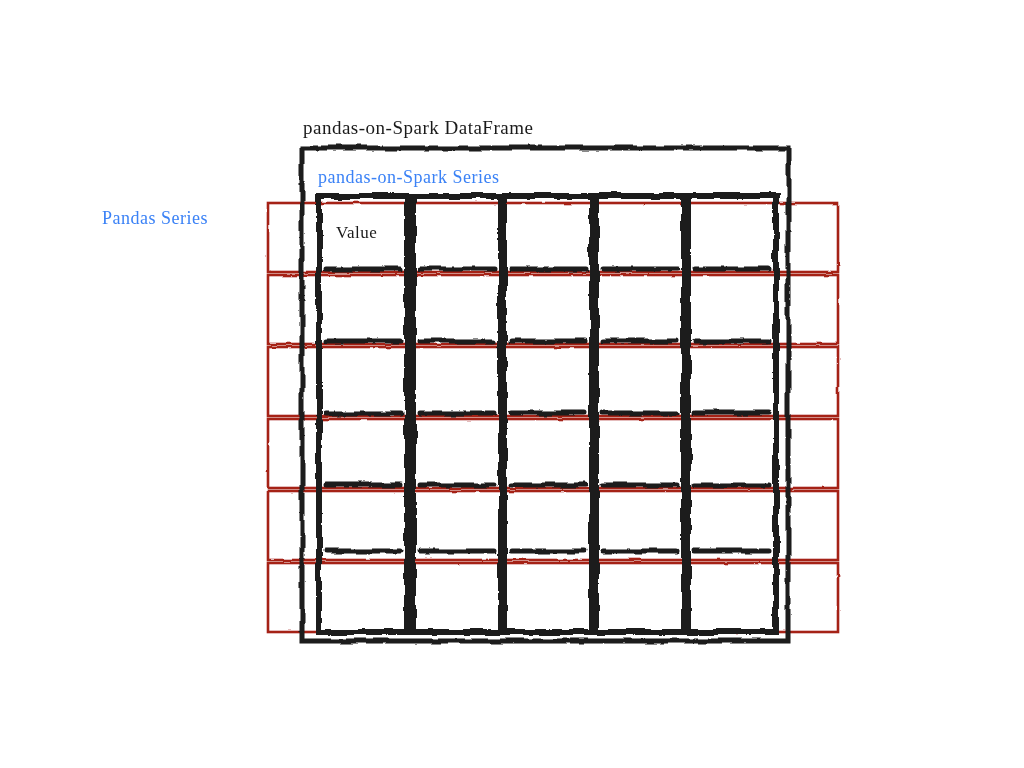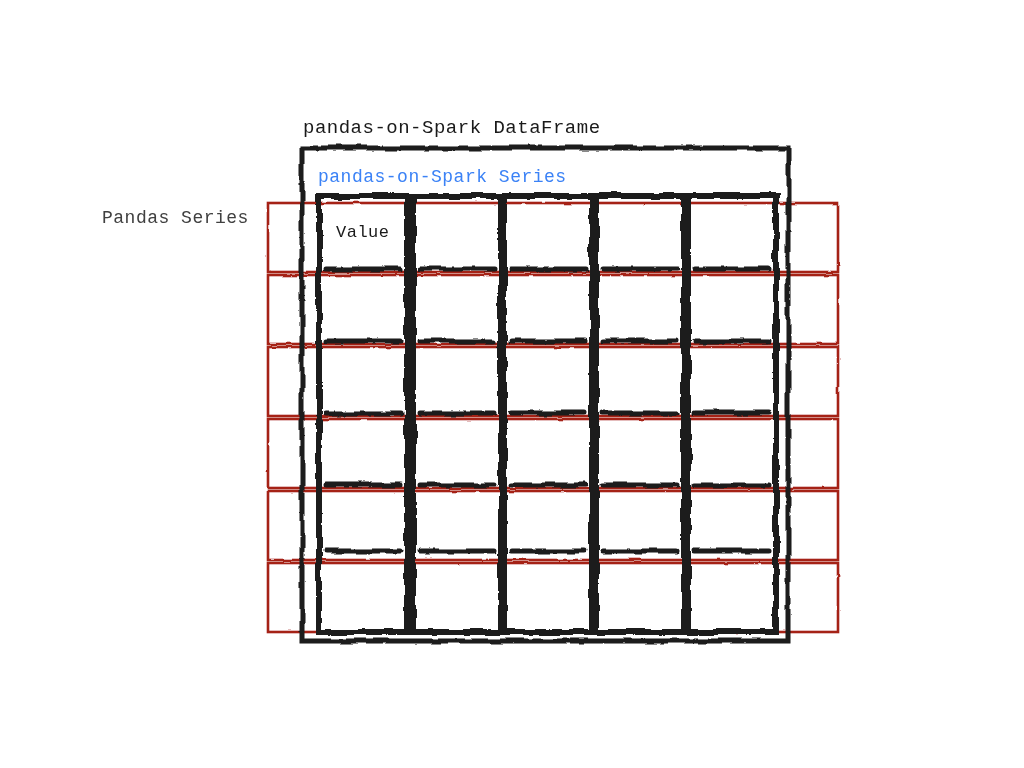--- a/index.html
+++ b/index.html
@@ -19,21 +19,21 @@
     position: absolute;
     left: 0;
     top: 0;
     width: 1024px;
     height: 768px;
   }
 
   .label {
     position: absolute;
     white-space: nowrap;
-    font-family: Liberation Mono, monospace;
+    font-family: Liberation Serif, serif;
     letter-spacing: 0.5px;
   }
 
   
   .label-dataframe {
     left: 303px;
     top: 117px;
     font-size: 19px;
     color: #1a1a1a;
   }
@@ -44,21 +44,21 @@
     top: 167px;
     font-size: 18px;
     color: #3b82f6;
   }
 
   
   .label-pandas-series {
     left: 102px;
     top: 208px;
     font-size: 18px;
-    color: #404040;
+    color: #3b82f6;
   }
 
   
   .label-value {
     left: 336px;
     top: 223px;
     font-size: 17px;
     color: #1a1a1a;
   }
 </style>

